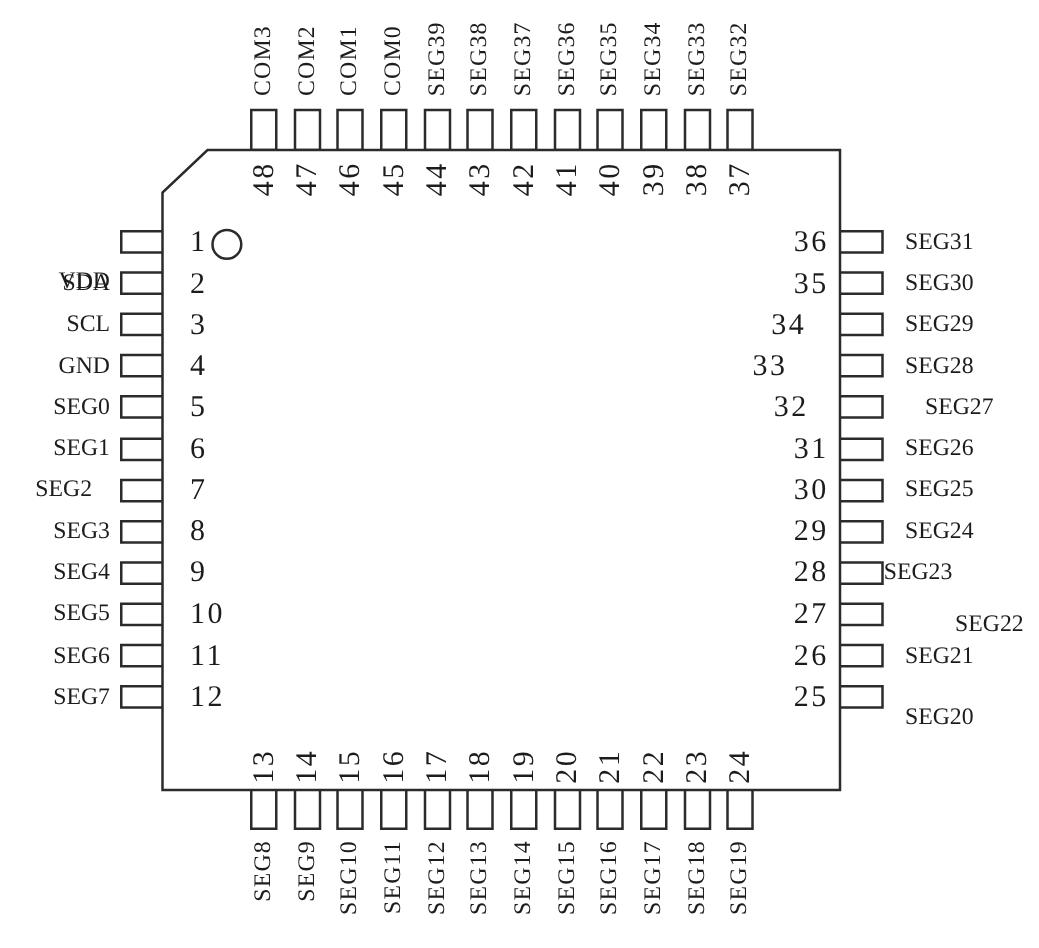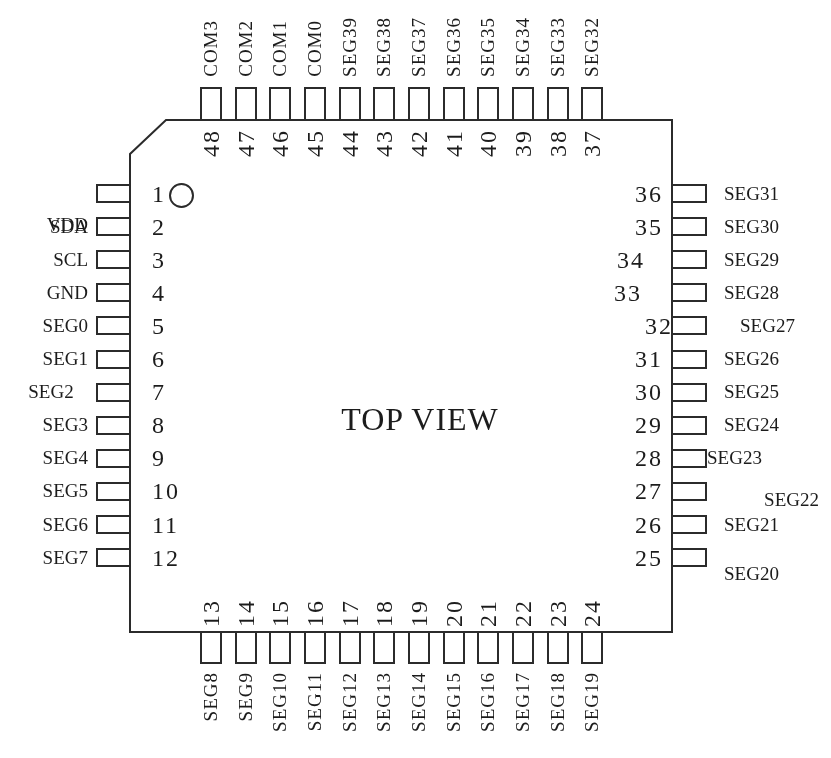--- a/index.html
+++ b/index.html
@@ -132,21 +132,20 @@
       <div class="pinbox" style="left: 546.5px; top: 630px; width: 22px; height: 34px;"></div>
       <div class="pinbox" style="left: 581.15px; top: 630px; width: 22px; height: 34px;"></div>
     </div>
 
   <svg class="chipsvg" width="831" height="758" viewBox="0 0 831 758">
     <polygon points="166,120 672,120 672,632 130,632 130,154" fill="#ffffff" stroke="#2b2b2b" stroke-width="2" stroke-linejoin="miter"></polygon>
   </svg>
 
   <div class="pin1dot"></div>
 
-  <div class="title">TOP VIEW</div>
 
   <div id="text-layer">
       <div class="num" style="left: 152px; top: 180.5px; width: 46px; text-align: left;">1</div>
       <div class="lbl" style="left: 14px; top: 181.5px; width: 74px; text-align: right; margin-top: 31px;">VDD</div>
       <div class="num" style="left: 152px; top: 213.6px; width: 46px; text-align: left;">2</div>
       <div class="lbl" style="left: 14px; top: 214.6px; width: 74px; text-align: right;">SDA</div>
       <div class="num" style="left: 152px; top: 246.7px; width: 46px; text-align: left;">3</div>
       <div class="lbl" style="left: 14px; top: 247.7px; width: 74px; text-align: right;">SCL</div>
       <div class="num" style="left: 152px; top: 279.8px; width: 46px; text-align: left;">4</div>
       <div class="lbl" style="left: 14px; top: 280.8px; width: 74px; text-align: right;">GND</div>
@@ -165,23 +164,23 @@
       <div class="num" style="left: 152px; top: 511.5px; width: 46px; text-align: left;">11</div>
       <div class="lbl" style="left: 14px; top: 512.5px; width: 74px; text-align: right;">SEG6</div>
       <div class="num" style="left: 152px; top: 544.6px; width: 46px; text-align: left;">12</div>
       <div class="lbl" style="left: 14px; top: 545.6px; width: 74px; text-align: right;">SEG7</div>
       <div class="num" style="left: 617px; top: 180.5px; width: 46px; text-align: right;">36</div>
       <div class="lbl" style="left: 724px; top: 181.5px; width: 95px; text-align: left;">SEG31</div>
       <div class="num" style="left: 617px; top: 213.6px; width: 46px; text-align: right;">35</div>
       <div class="lbl" style="left: 724px; top: 214.6px; width: 95px; text-align: left;">SEG30</div>
       <div class="num" style="left: 617px; top: 246.7px; width: 46px; text-align: left;">34</div>
       <div class="lbl" style="left: 724px; top: 247.7px; width: 95px; text-align: left;">SEG29</div>
-      <div class="num" style="left: 614px; top: 279.8px; width: 46px; ">33</div>
+      <div class="num" style="left: 584px; top: 279.8px; width: 46px; text-align: right;">33</div>
       <div class="lbl" style="left: 724px; top: 280.8px; width: 95px; text-align: left;">SEG28</div>
-      <div class="num" style="left: 627px; top: 312.9px; width: 46px; text-align: right;">32</div>
+      <div class="num" style="left: 601px; top: 312.9px; width: 46px; text-align: right;">32</div>
       <div class="lbl" style="left: 740px; top: 313.9px; width: 95px; text-align: left;">SEG27</div>
       <div class="num" style="left: 617px; top: 346px; width: 46px; text-align: right;">31</div>
       <div class="lbl" style="left: 724px; top: 347px; width: 95px; text-align: left;">SEG26</div>
       <div class="num" style="left: 617px; top: 379.1px; width: 46px; text-align: right;">30</div>
       <div class="lbl" style="left: 724px; top: 380.1px; width: 95px; text-align: left;">SEG25</div>
       <div class="num" style="left: 617px; top: 412.2px; width: 46px; text-align: right;">29</div>
       <div class="lbl" style="left: 724px; top: 413.2px; width: 95px; text-align: left;">SEG24</div>
       <div class="num" style="left: 617px; top: 445.3px; width: 46px; text-align: right;">28</div>
       <div class="lbl" style="left: 707px; top: 446.3px; width: 95px; text-align: left;">SEG23</div>
       <div class="num" style="left: 617px; top: 478.4px; width: 46px; text-align: right;">27</div>

